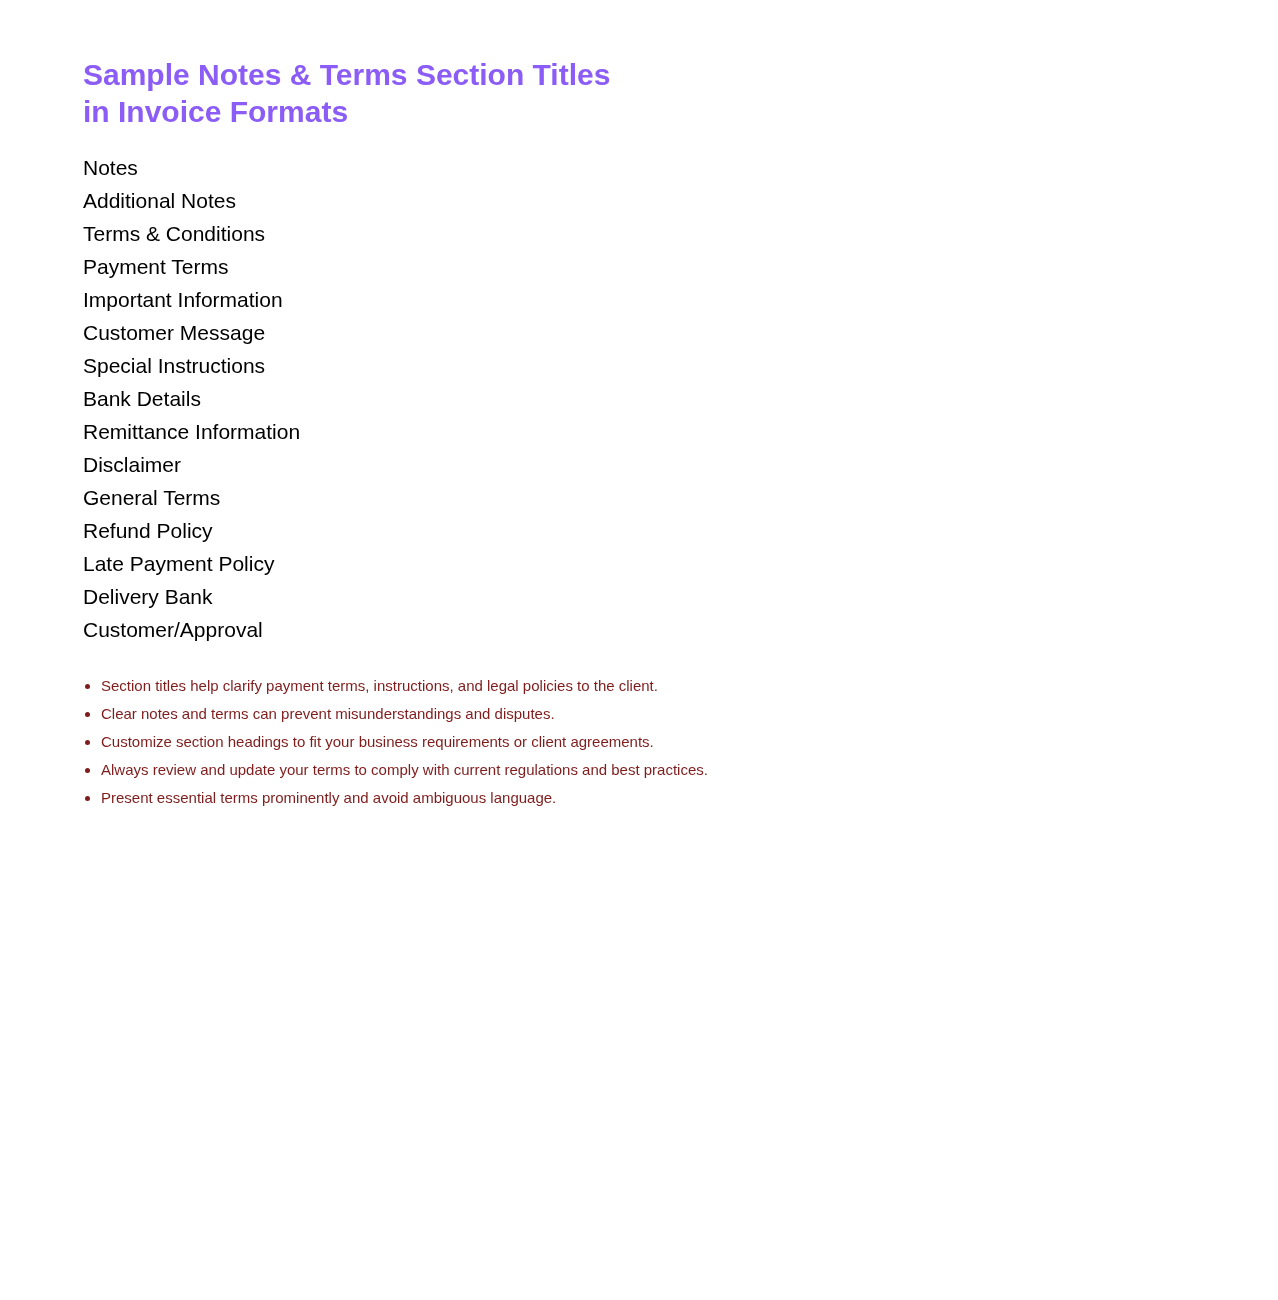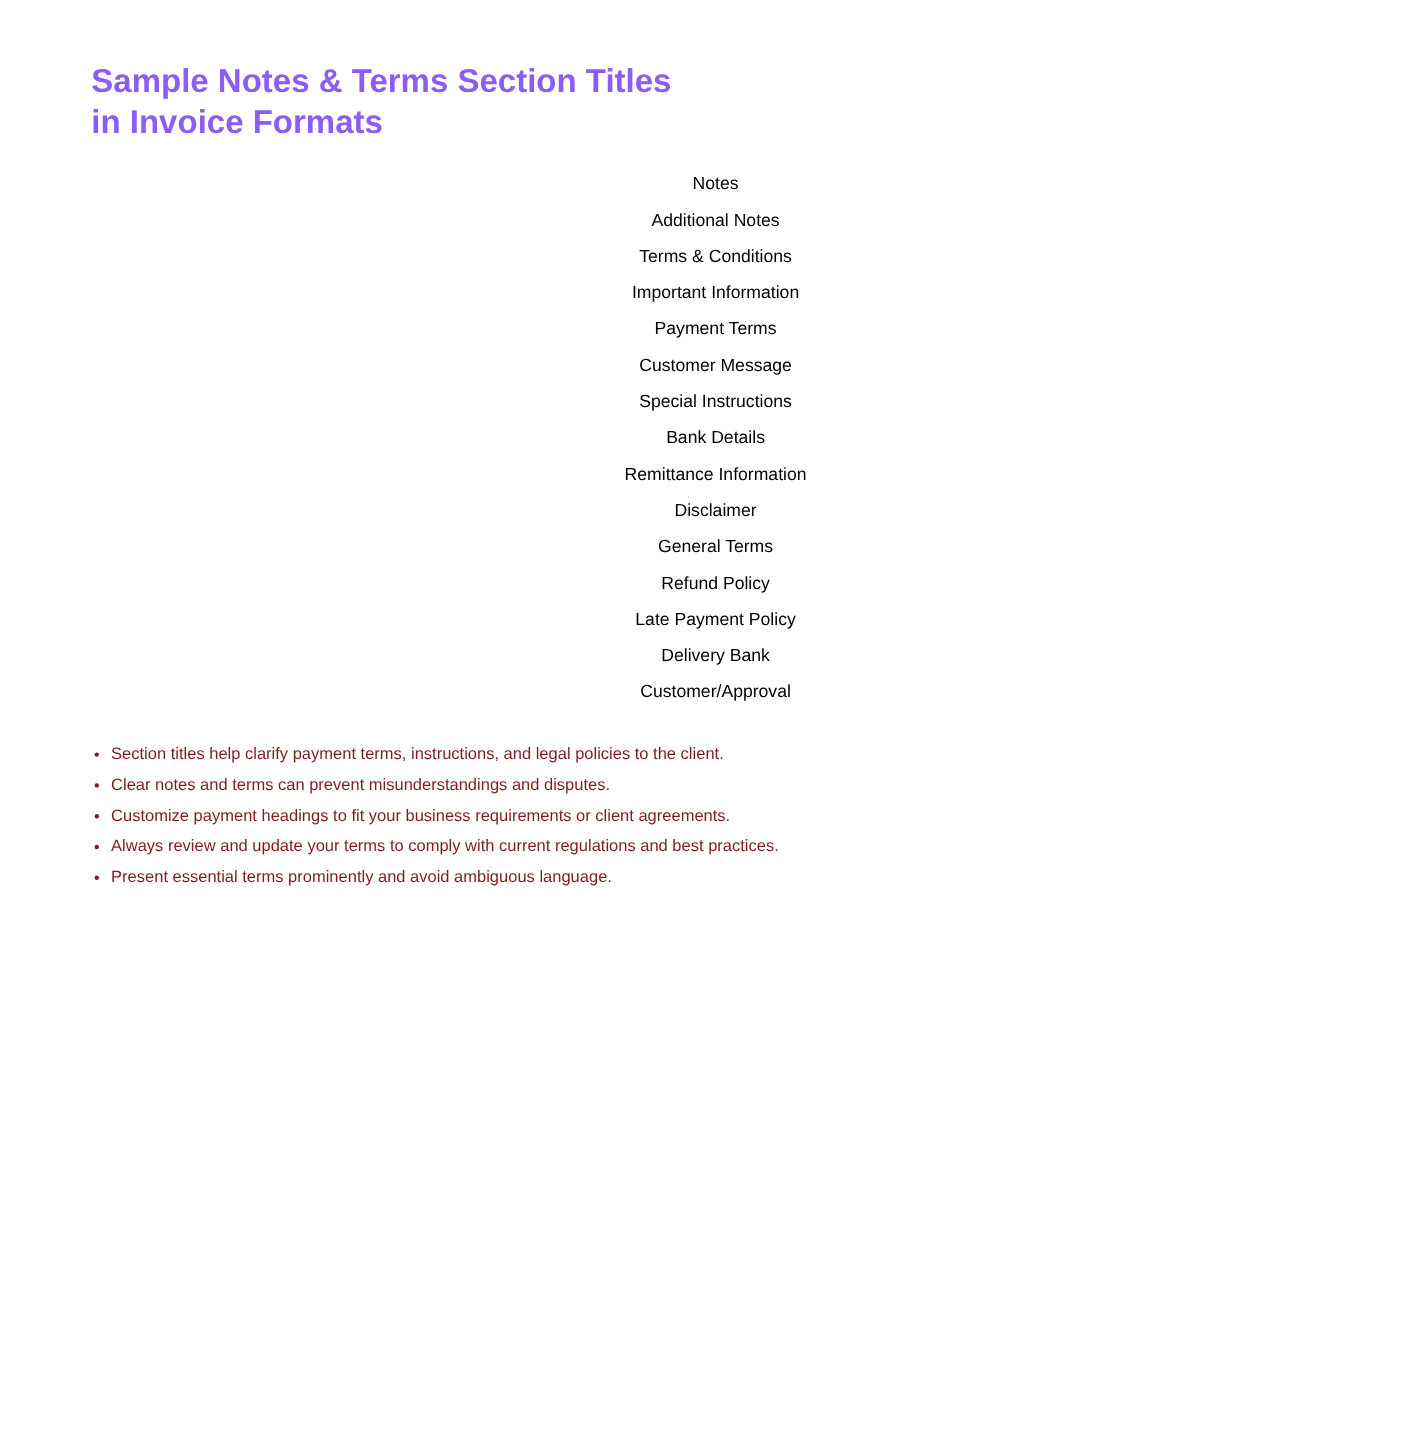--- a/index.html
+++ b/index.html
@@ -25,25 +25,24 @@
     font-weight: 700;
     color: #8b5cf6;
   }
   .page-title .title-line {
     display: block;
   }
   .sections {
     margin-top: 21px;
   }
   .section-item {
-    font-size: 16px;
+    font-size: 21px;
     line-height: 33px;
     color: #000000;
     white-space: nowrap;
-    text-align: center;
   }
   ul.notes {
     margin: 26px 0 0 0;
     padding: 0 0 0 18px;
     list-style: disc outside;
   }
   ul.notes li {
     font-size: 15px;
     line-height: 28px;
     color: #7f1d1d;
@@ -56,35 +55,35 @@
 
   <h1 class="page-title">
     <span class="title-line">Sample Notes &amp; Terms Section Titles</span>
     <span class="title-line">in Invoice Formats</span>
   </h1>
 
   <div class="sections">
     <div class="section-item">Notes</div>
     <div class="section-item">Additional Notes</div>
     <div class="section-item">Terms &amp; Conditions</div>
+    <div class="section-item">Payment Terms</div>
     <div class="section-item">Important Information</div>
-    <div class="section-item">Payment Terms</div>
     <div class="section-item">Customer Message</div>
     <div class="section-item">Special Instructions</div>
     <div class="section-item">Bank Details</div>
     <div class="section-item">Remittance Information</div>
     <div class="section-item">Disclaimer</div>
     <div class="section-item">General Terms</div>
     <div class="section-item">Refund Policy</div>
     <div class="section-item">Late Payment Policy</div>
     <div class="section-item">Delivery Bank</div>
     <div class="section-item">Customer/Approval</div>
   </div>
 
   <ul class="notes">
     <li>Section titles help clarify payment terms, instructions, and legal policies to the client.</li>
     <li>Clear notes and terms can prevent misunderstandings and disputes.</li>
-    <li>Customize payment headings to fit your business requirements or client agreements.</li>
+    <li>Customize section headings to fit your business requirements or client agreements.</li>
     <li>Always review and update your terms to comply with current regulations and best practices.</li>
     <li>Present essential terms prominently and avoid ambiguous language.</li>
   </ul>
 
 </div>
 
 </body></html>

